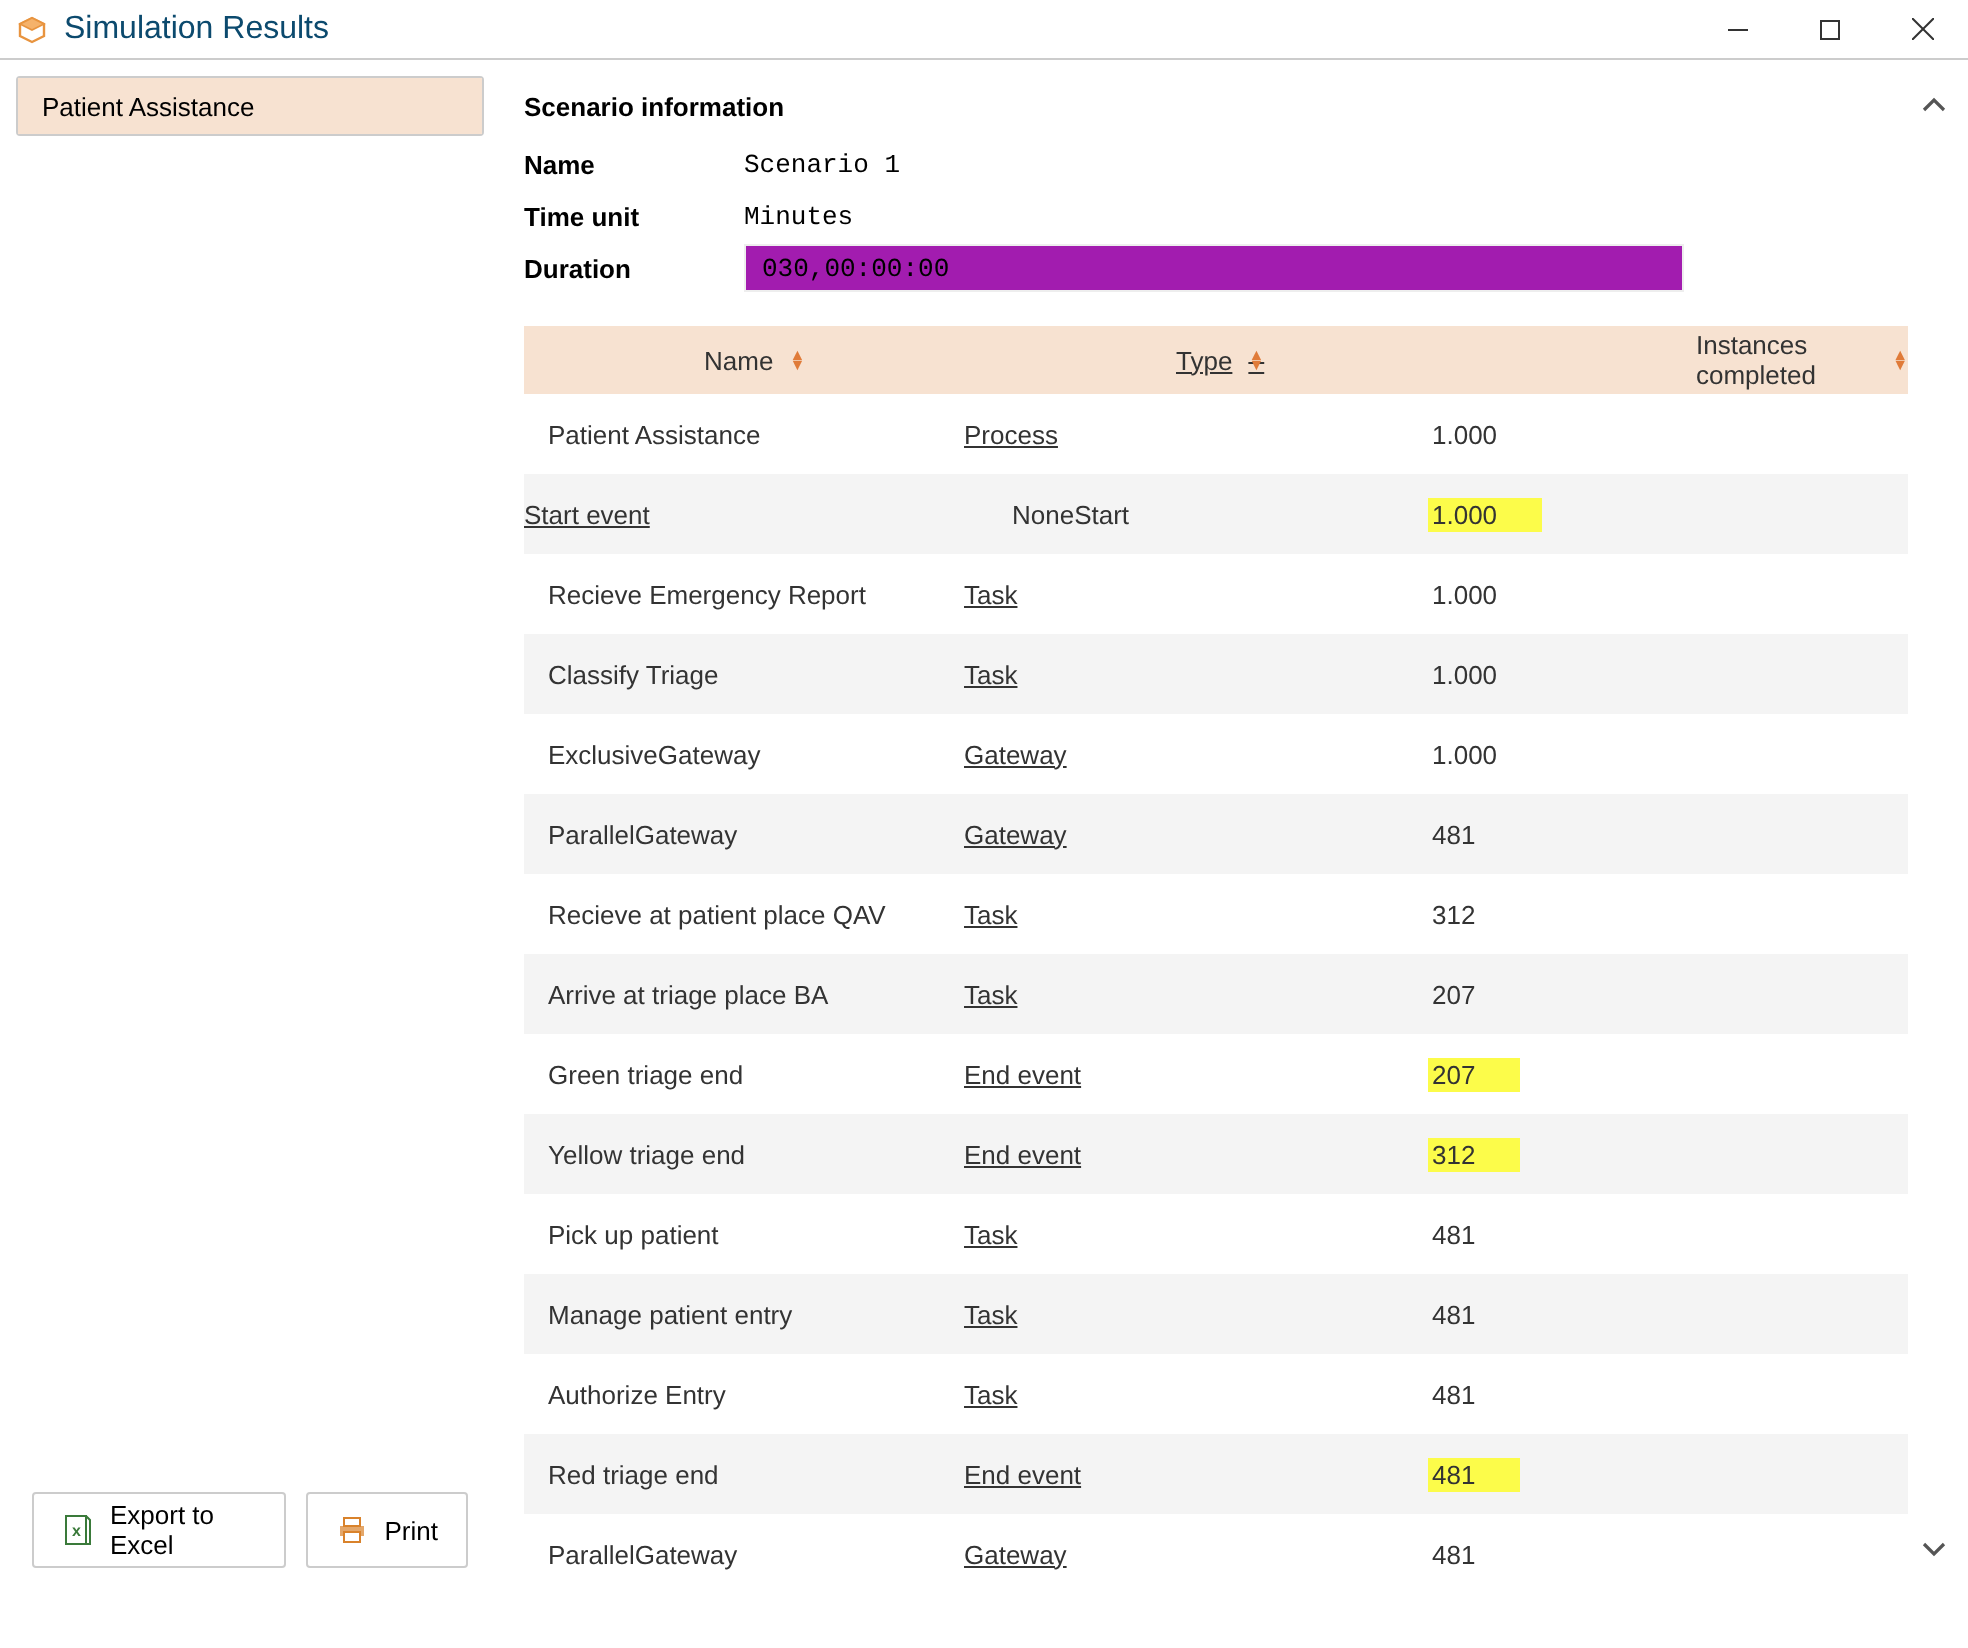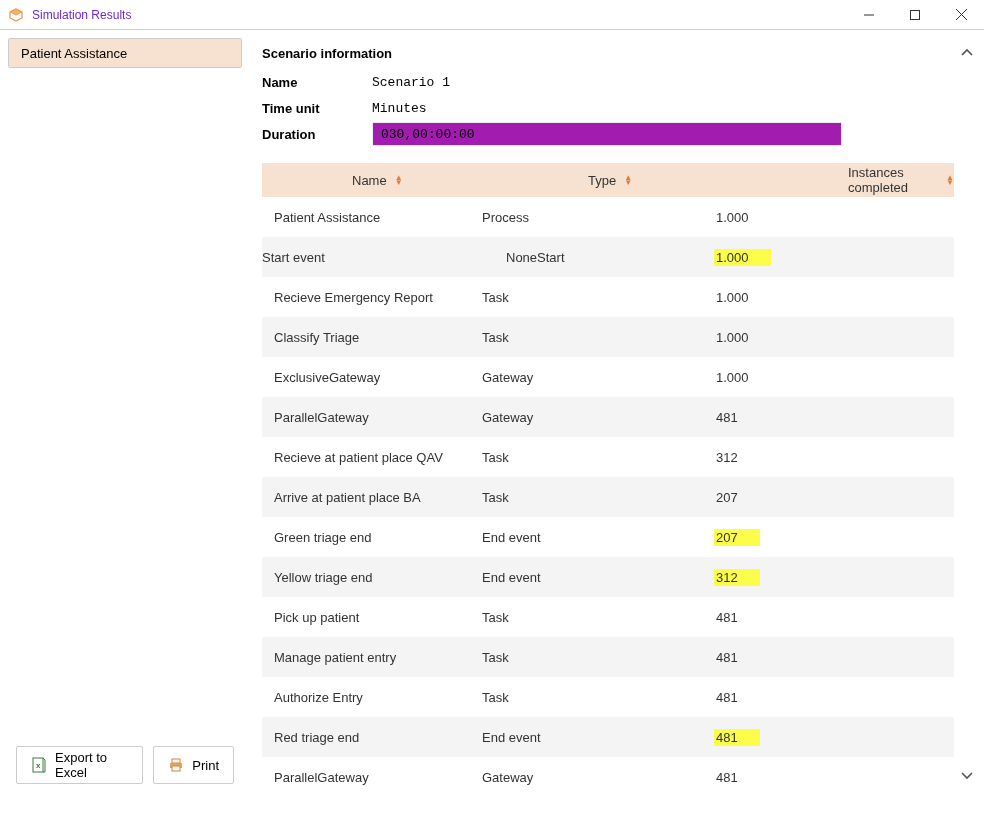--- a/index.html
+++ b/index.html
@@ -21,22 +21,22 @@
     .titlebar-icon {
       width: 16px;
       height: 16px;
       margin: 0 8px;
       display: inline-flex;
       align-items: center;
       justify-content: center;
     }
     .titlebar-title {
       flex: 1;
-      font-size: 12px;
-      color: #6d28d9;
+      font-size: 16px;
+      color: #0c4a6e;
     }
     .titlebar-buttons {
       display: flex;
       height: 100%;
     }
     .titlebar-btn {
       width: 46px;
       height: 100%;
       display: flex;
       align-items: center;
@@ -149,21 +149,21 @@
       margin-left: 8px;
       display: inline-flex;
       flex-direction: column;
       line-height: 5px;
     }
     .th .sort span {
       font-size: 8px;
       color: #e07b39;
     }
     .col-name { width: 220px; padding-left: 90px; }
-    .col-type { width: 232px; padding-left: 106px; }
+    .col-type { width: 232px; padding-left: 106px; text-decoration: underline; }
     .col-inst { flex: 1; padding-left: 134px; }
     .tbody .tr {
       display: flex;
       height: 40px;
       align-items: center;
     }
     .tbody .tr:nth-child(even) { background: #f4f4f4; }
     .tbody .tr:nth-child(odd) { background: #fff; }
     .td {
       font-size: 13px;
@@ -323,21 +323,21 @@
               <div class="td col-name">ParallelGateway</div>
               <div class="td col-type">Gateway</div>
               <div class="td col-inst"><span>481</span></div>
             </div>
             <div class="tr">
               <div class="td col-name">Recieve at patient place QAV</div>
               <div class="td col-type">Task</div>
               <div class="td col-inst"><span>312</span></div>
             </div>
             <div class="tr">
-              <div class="td col-name">Arrive at patient place BA</div>
+              <div class="td col-name">Arrive at triage place BA</div>
               <div class="td col-type">Task</div>
               <div class="td col-inst"><span>207</span></div>
             </div>
             <div class="tr">
               <div class="td col-name">Green triage end</div>
               <div class="td col-type">End event</div>
               <div class="td col-inst"><span class="hl">207</span></div>
             </div>
             <div class="tr">
               <div class="td col-name">Yellow triage end</div>

